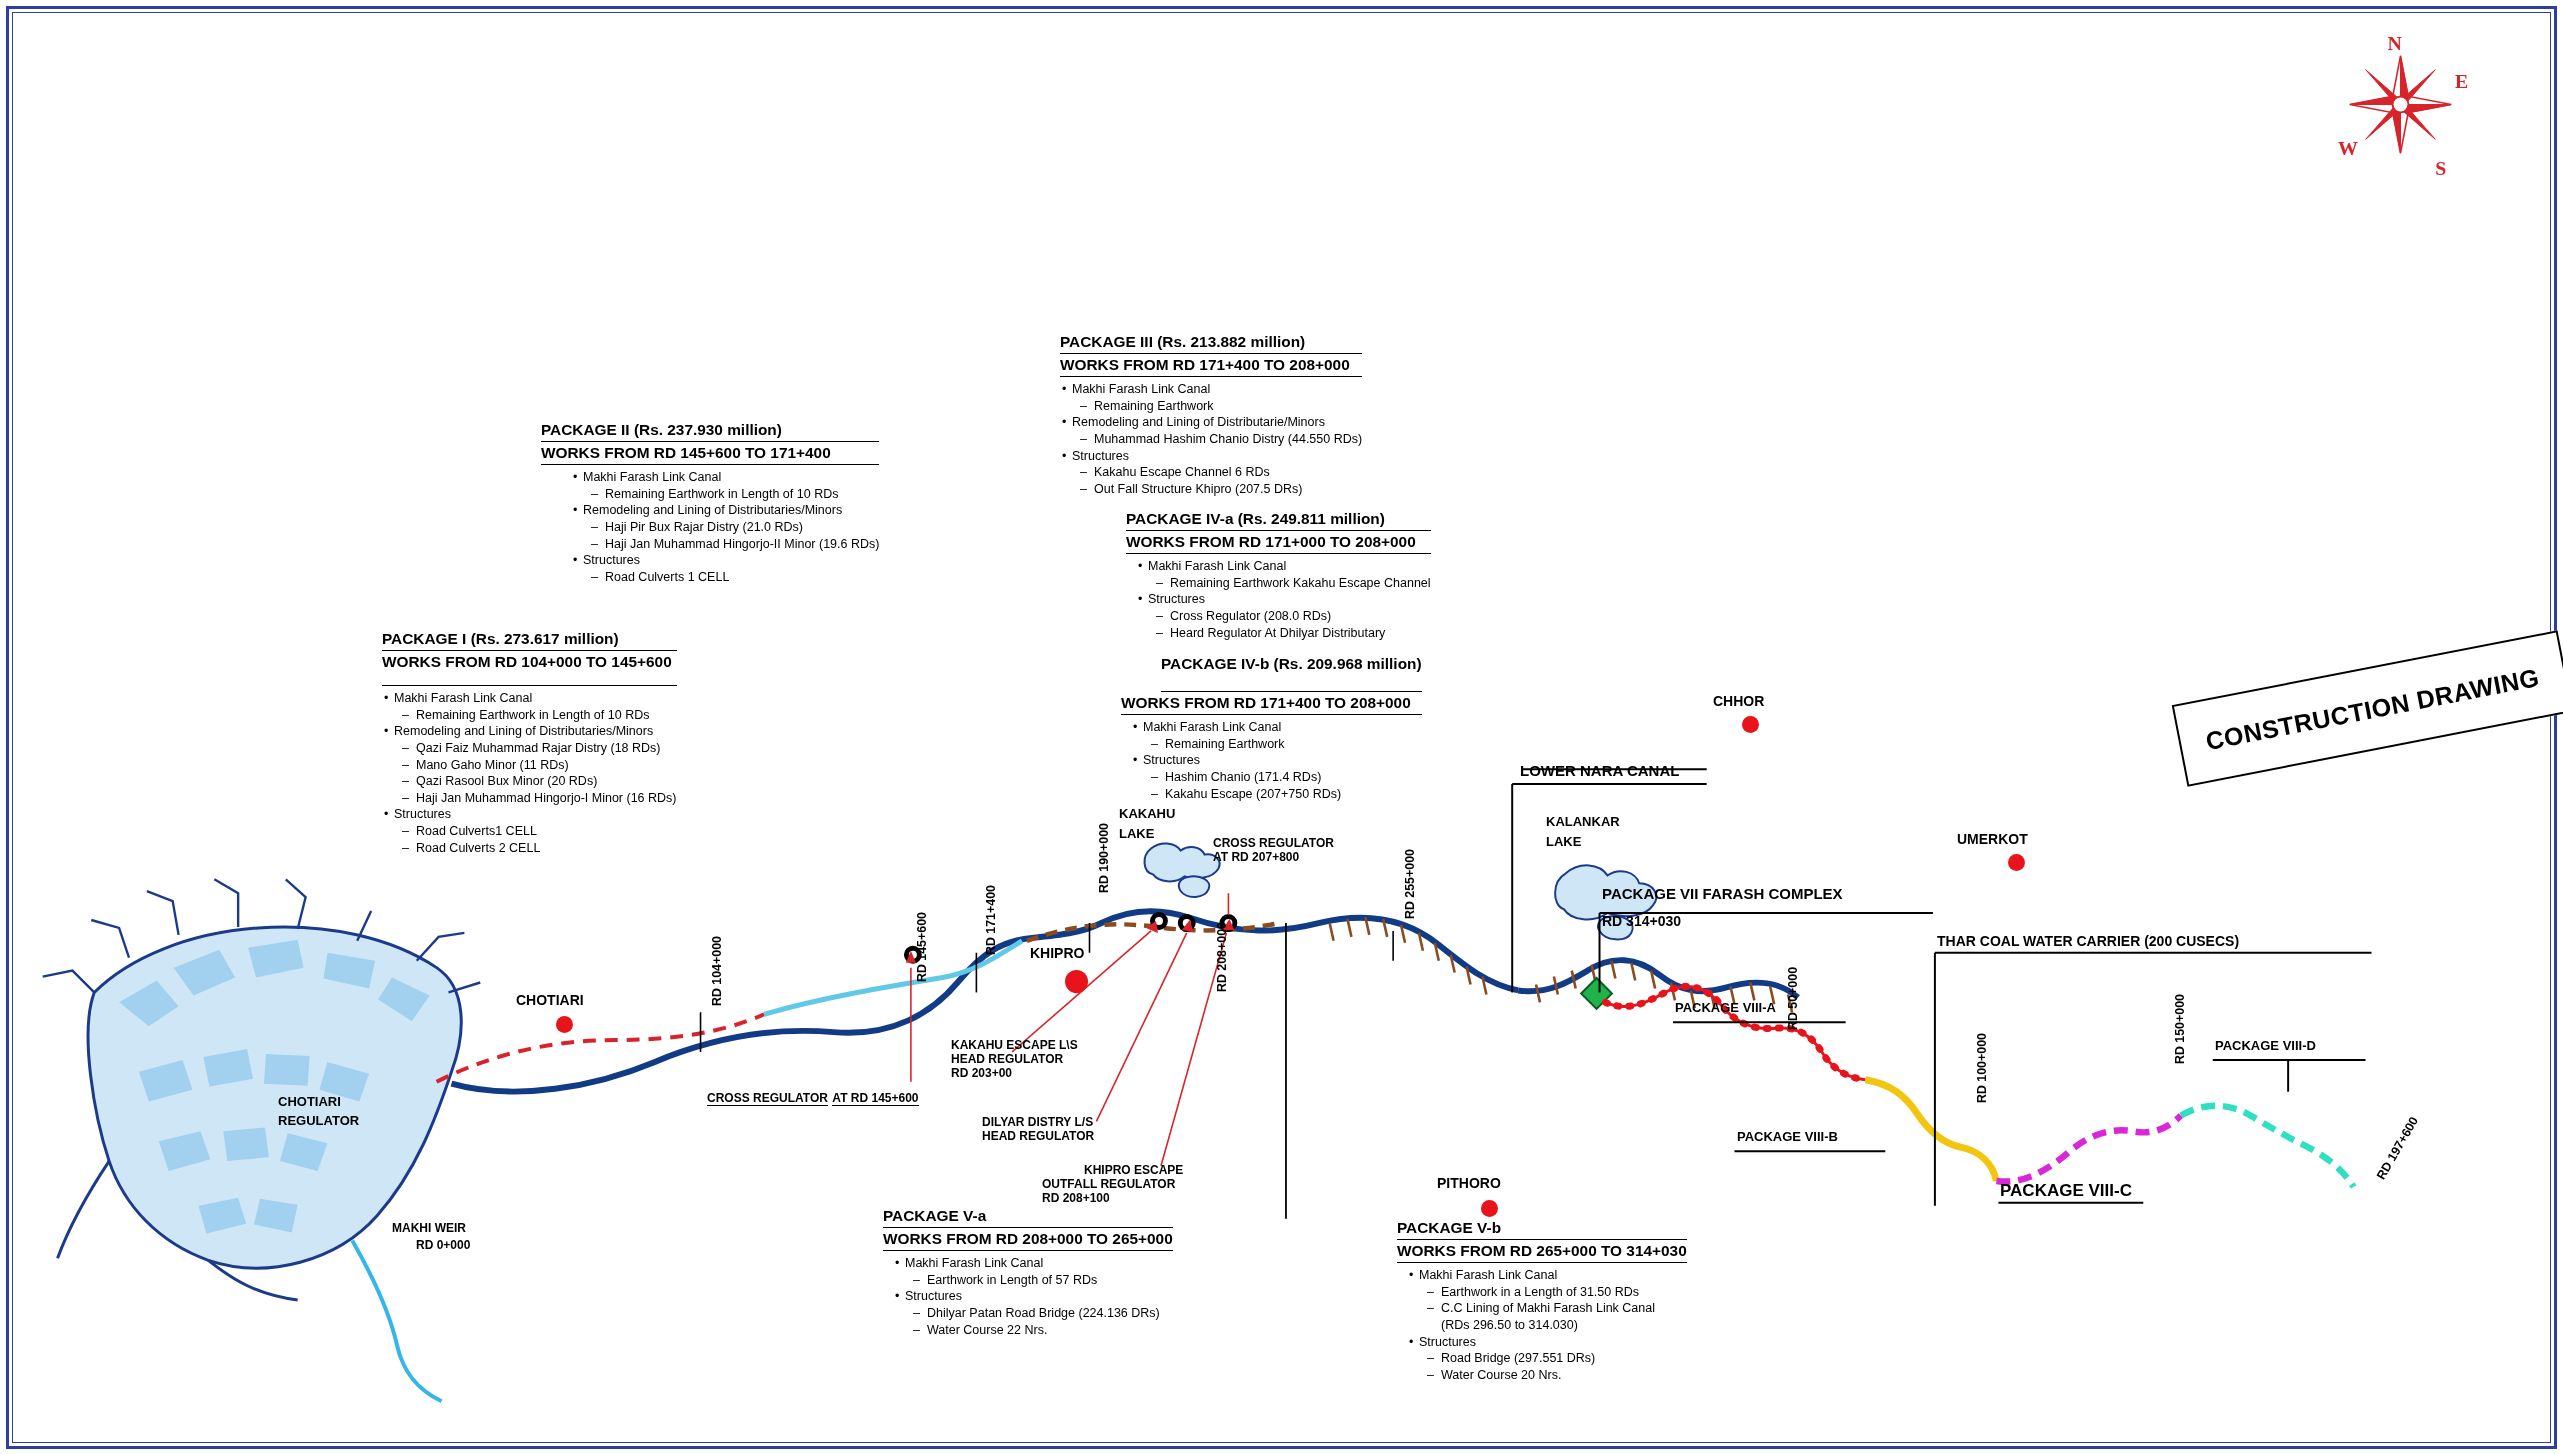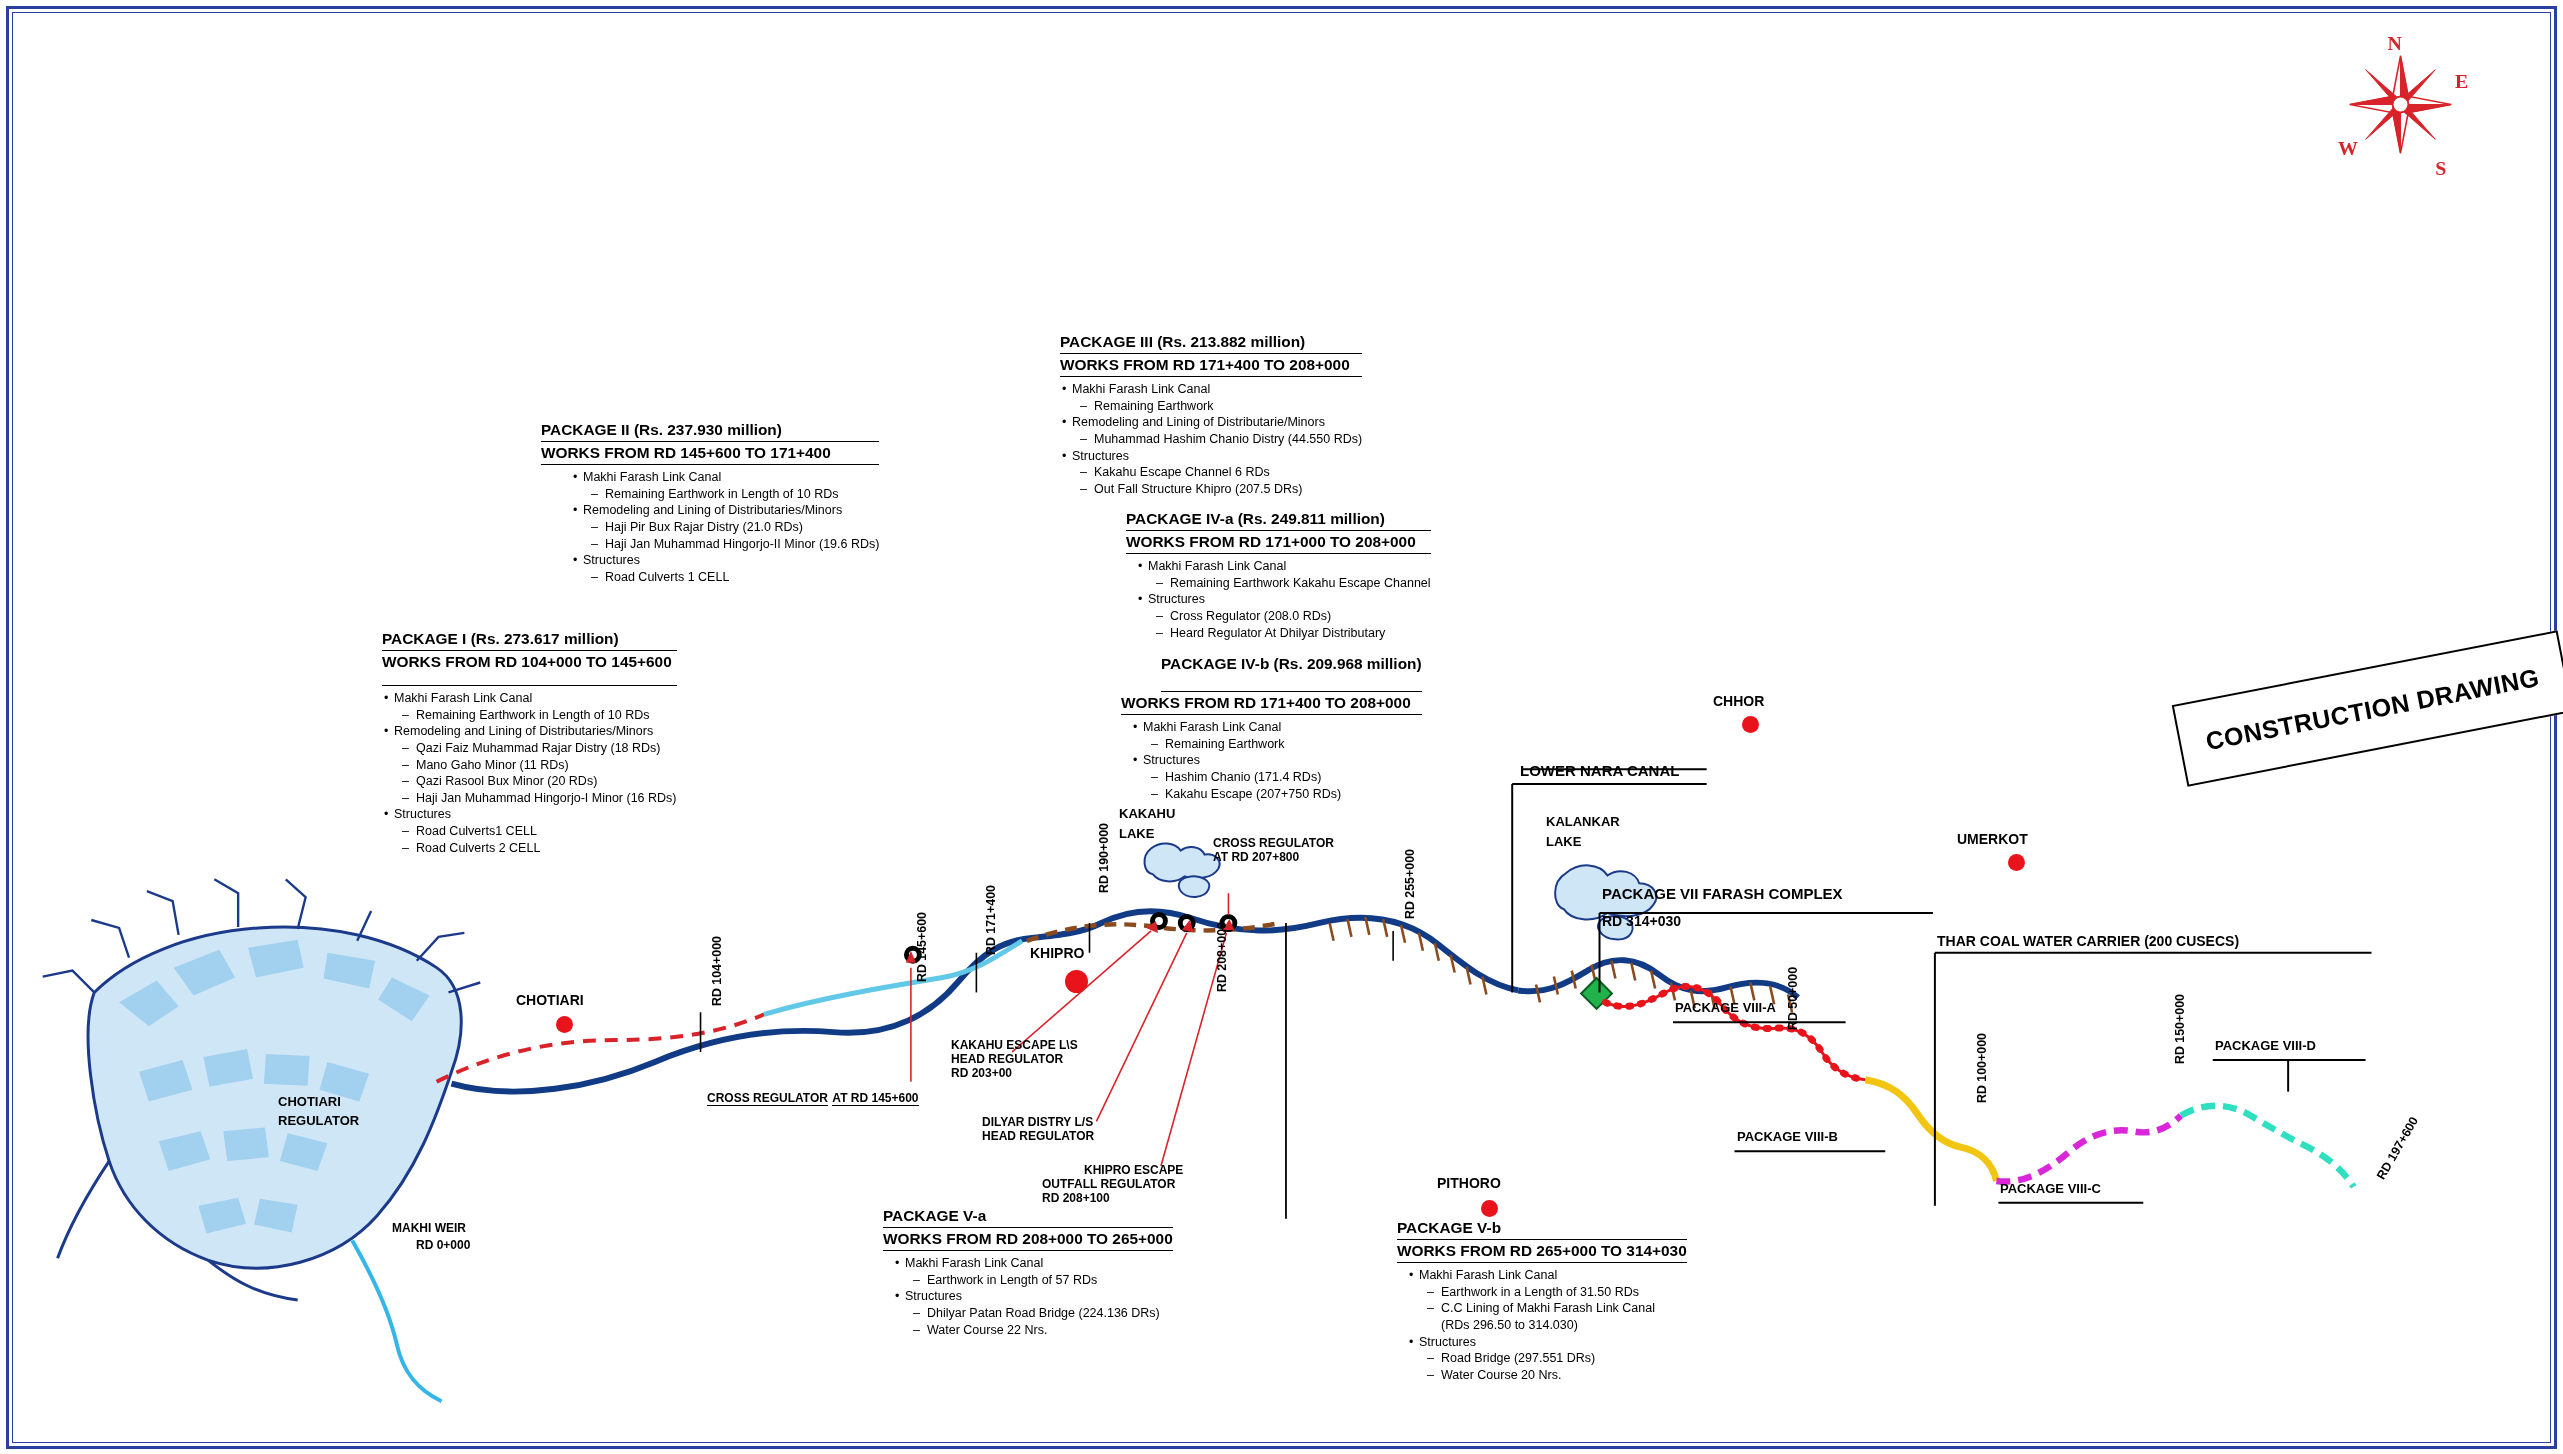--- a/index.html
+++ b/index.html
@@ -351,21 +351,21 @@
   <div class="lbl" style="left:1546px;top:814px;">KALANKAR</div>
   <div class="lbl" style="left:1546px;top:834px;">LAKE</div>
 
   <div class="lbl" style="left:1520px;top:762px;font-size:15px;">LOWER NARA CANAL</div>
   <div class="lbl" style="left:1602px;top:885px;font-size:15px;">PACKAGE VII FARASH COMPLEX</div>
   <div class="lbl" style="left:1602px;top:913px;font-size:14px;">RD 314+030</div>
   <div class="lbl" style="left:1937px;top:933px;font-size:14px;">THAR COAL WATER CARRIER (200 CUSECS)</div>
 
   <div class="lbl" style="left:1675px;top:1000px;font-size:13px;">PACKAGE VIII-A</div>
   <div class="lbl" style="left:1737px;top:1129px;font-size:13px;">PACKAGE VIII-B</div>
-  <div class="lbl" style="left:2000px;top:1181px;font-size:13px;">PACKAGE VIII-C</div>
+  <div class="lbl" style="left:2000px;top:1181px;font-size:17px;">PACKAGE VIII-C</div>
   <div class="lbl" style="left:2215px;top:1038px;font-size:13px;">PACKAGE VIII-D</div>
 
   <div class="city" style="left:516px;top:992px;">CHOTIARI</div>
   <div class="dot" style="left:556px;top:1016px;"></div>
 
   <div class="city" style="left:1030px;top:945px;">KHIPRO</div>
   <div class="dot" style="left:1065px;top:970px;width:23px;height:23px;"></div>
 
   <div class="city" style="left:1713px;top:693px;">CHHOR</div>
   <div class="dot" style="left:1742px;top:716px;"></div>

